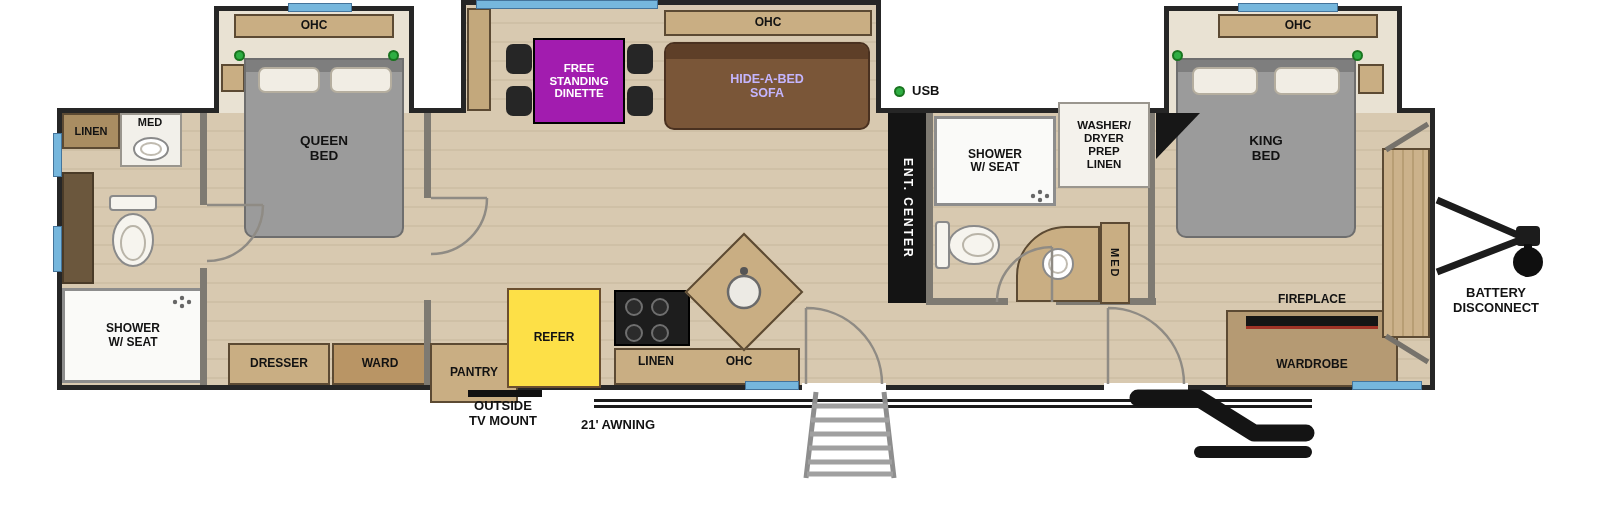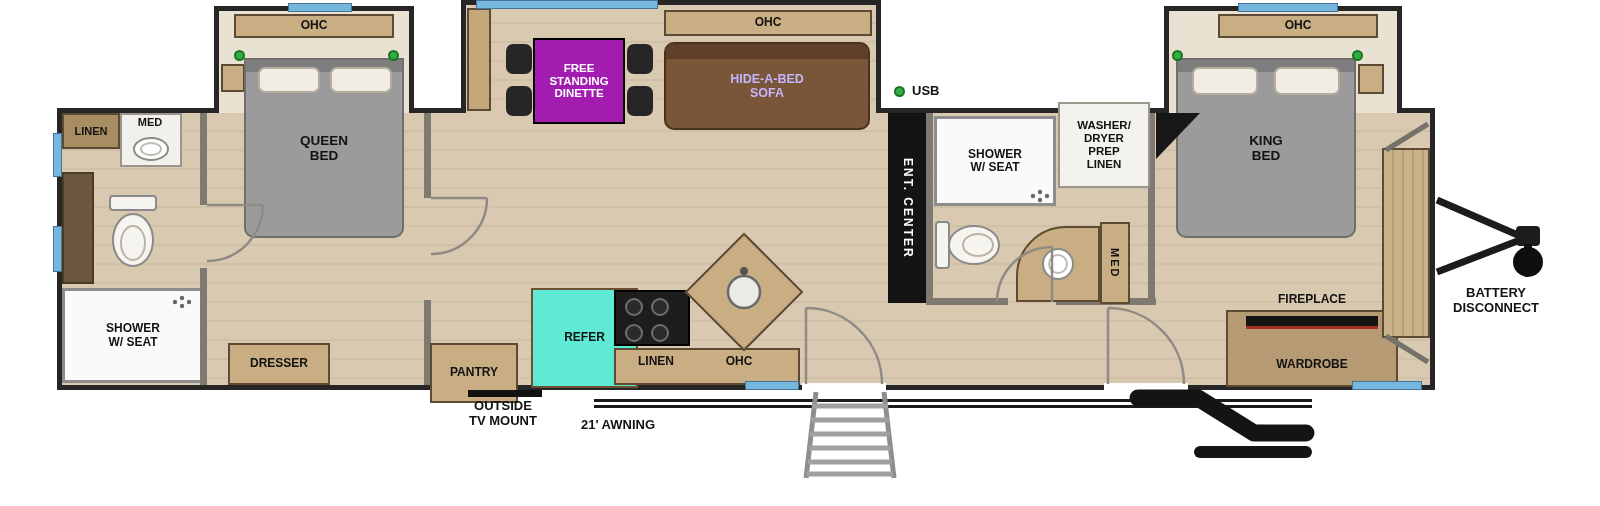--- a/index.html
+++ b/index.html
@@ -59,20 +59,23 @@
   <div class="box flexc" style="left:244px;top:58px;width:160px;height:180px;background:#9b9b9b;border:2px solid #6e6e6e;border-radius:0 0 10px 10px">
     <i class="box" style="left:0;top:0;width:100%;height:12px;background:#7e7e7e"></i>
     <i class="pillow" style="left:12px;top:7px;width:62px;height:26px"></i>
     <i class="pillow" style="left:84px;top:7px;width:62px;height:26px"></i>
     <span class="t" style="font-size:13.5px">QUEEN
 BED</span>
   </div>
   <div class="box cab flexc" style="left:228px;top:343px;width:102px;height:42px">
     <span class="t">DRESSER</span>
   </div>
+  <div class="box cab flexc" style="left:332px;top:343px;width:96px;height:42px;background:#b99565">
+    <span class="t">WARD</span>
+  </div>
   <div class="box wall" style="left:424px;top:113px;width:7px;height:85px"></div>
   <div class="box wall" style="left:424px;top:300px;width:7px;height:85px"></div>
   <div class="dot" style="left:234px;top:50px"></div>
   <div class="dot" style="left:388px;top:50px"></div>
 
   <div class="box cab" style="left:467px;top:8px;width:24px;height:103px;background:#c3a87c"></div>
   <div class="box flexc" style="left:533px;top:38px;width:92px;height:86px;background:#a21caf;border:2px solid #000">
     <span class="t" style="color:#fff;font-size:11.5px">FREE
 STANDING
 DINETTE</span>
@@ -87,21 +90,21 @@
   </div>
 
   <div class="box flexc" style="left:888px;top:113px;width:38px;height:190px;background:#141414">
     <span class="t vert" style="color:#fff">ENT. CENTER</span>
   </div>
   <div class="dot" style="left:894px;top:86px"></div>
 
   <div class="box cab flexc" style="left:430px;top:343px;width:88px;height:60px">
     <span class="t">PANTRY</span>
   </div>
-  <div class="box flexc" style="left:531px;top:288px;width:107px;height:100px;background:#5eead4;border:2px solid #6b4f2f">
+  <div class="box flexc" style="left:507px;top:288px;width:94px;height:100px;background:#fde047;border:2px solid #6b4f2f">
     <span class="t">REFER</span>
   </div>
   <div class="box" style="left:614px;top:290px;width:76px;height:56px;background:#1d1d1d;border:2px solid #000"></div>
   <div class="box cab" style="left:614px;top:348px;width:186px;height:37px"></div>
   <div class="box cab" style="left:702px;top:250px;width:84px;height:84px;transform:rotate(45deg)"></div>
 
   <div class="box wall" style="left:926px;top:113px;width:7px;height:192px"></div>
   <div class="box wall" style="left:926px;top:298px;width:82px;height:7px"></div>
   <div class="box wall" style="left:1056px;top:298px;width:100px;height:7px"></div>
   <div class="box wall" style="left:1148px;top:113px;width:7px;height:192px"></div>

